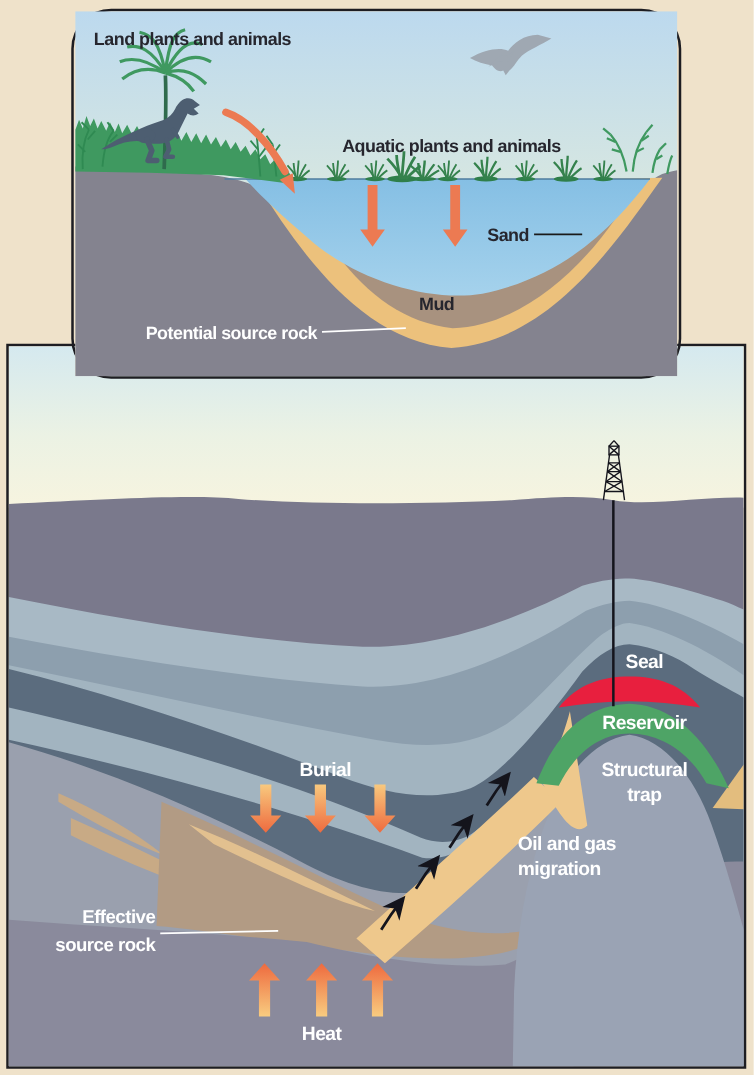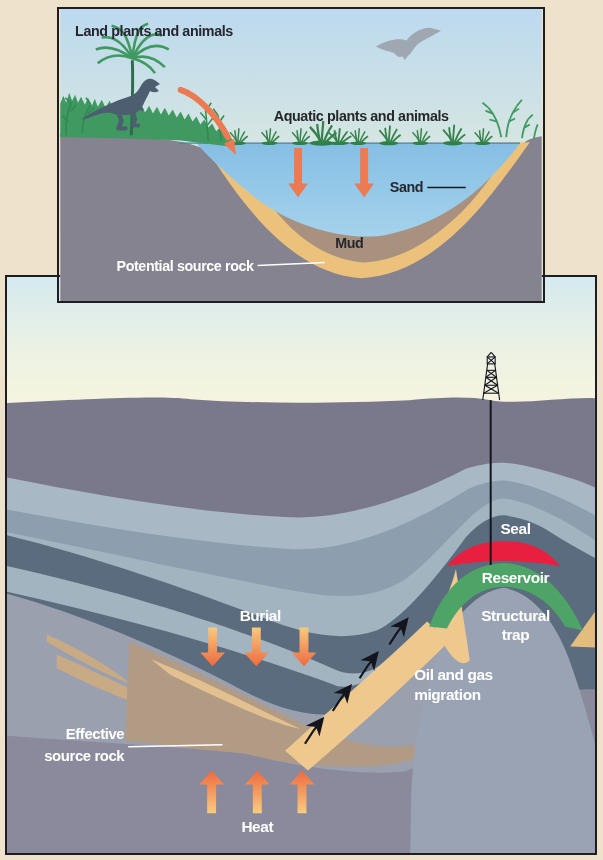--- a/index.html
+++ b/index.html
@@ -1,20 +1,20 @@
 <!DOCTYPE html>
 <html><head>
 <meta charset="utf-8">
 <style>
   html,body{margin:0;padding:0;}
   body{font-family:"Liberation Sans", sans-serif;}
   .canvas{position:relative;width:603px;height:860px;background:#efe2ca;overflow:hidden;}
   .panel{position:absolute;border:2px solid #1d1d22;box-sizing:border-box;background:transparent;}
   #panel-bottom{left:5px;top:275px;width:592px;height:580px;}
-  #panel-top{left:57px;top:7px;width:488px;height:296px;z-index:2;}
+  #panel-top{left:57px;top:7px;width:488px;height:296px;z-index:2;border-radius:32px;}
   svg{display:block;}
   text{font-family:"Liberation Sans", sans-serif;font-weight:bold;letter-spacing:-0.4px;}
   .lbl-dark{fill:#26262e;}
   .lbl-white{fill:#ffffff;}
 </style>
 </head>
 <body>
 
 <div class="canvas">
 

